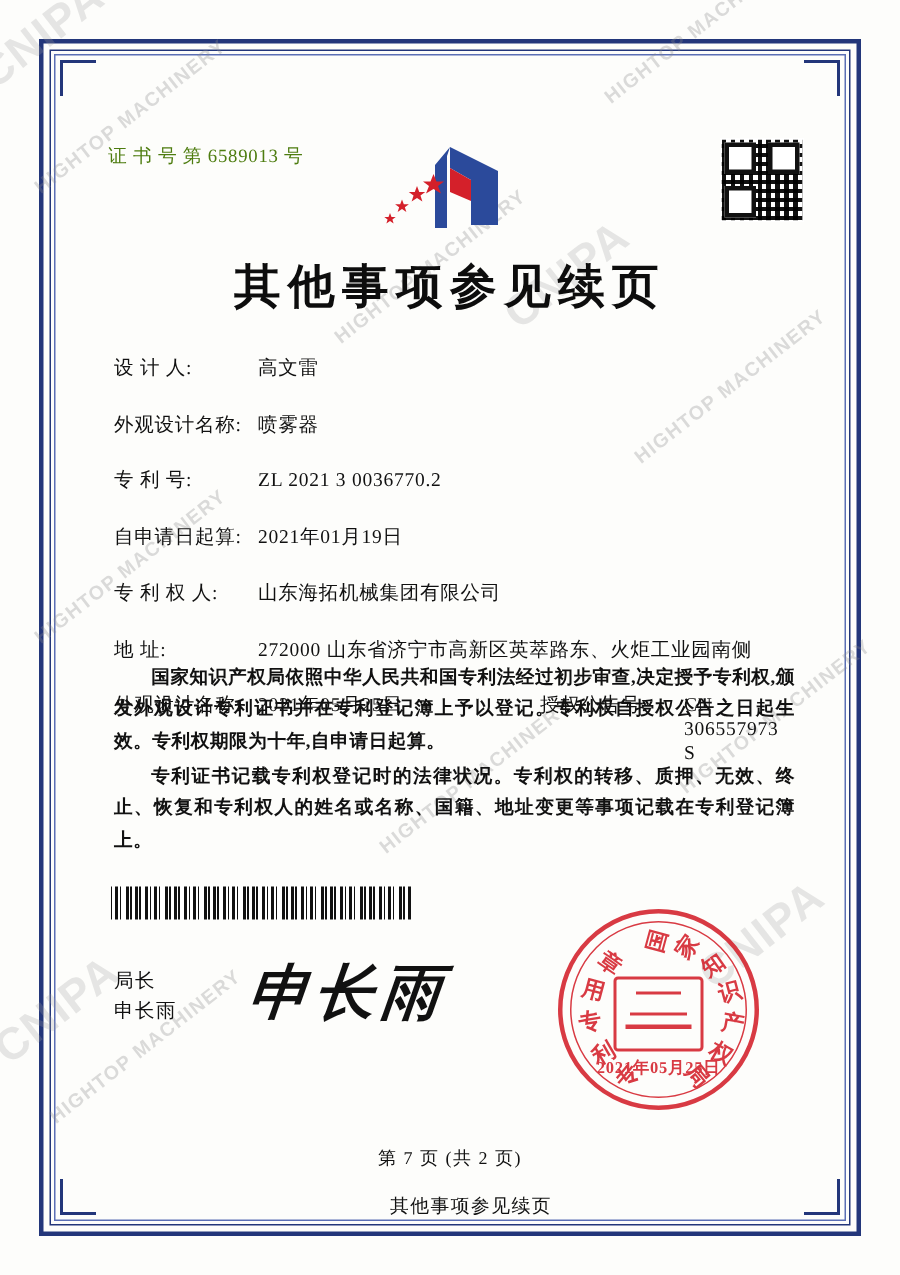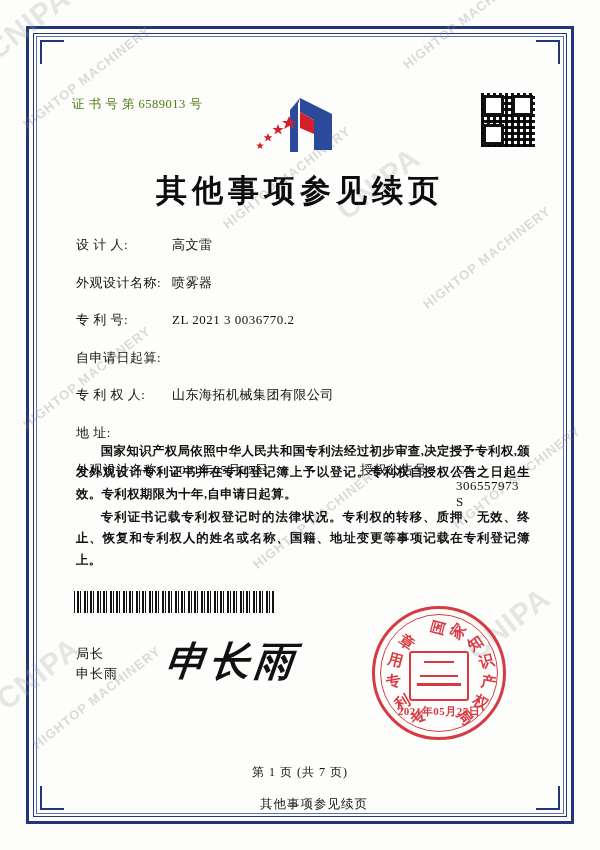--- a/index.html
+++ b/index.html
@@ -392,27 +392,29 @@
       <div class="frow">
         <span class="flabel">外观设计名称:</span>
         <span class="fval">喷雾器</span>
       </div>
       <div class="frow">
         <span class="flabel">专  利  号:</span>
         <span class="fval">ZL 2021 3 0036770.2</span>
       </div>
       <div class="frow">
         <span class="flabel">自申请日起算:</span>
+        <span class="fval">2021年01月19日</span>
       </div>
       <div class="frow">
         <span class="flabel">专  利  权  人:</span>
         <span class="fval">山东海拓机械集团有限公司</span>
       </div>
       <div class="frow">
         <span class="flabel">地        址:</span>
+        <span class="fval">272000  山东省济宁市高新区英萃路东、火炬工业园南侧</span>
       </div>
       <div class="frow two">
         <span class="flabel">外观设计名称:</span>
         <span class="fval">2021年05月25日</span>
         <span class="flabel2">授权公告号:</span>
         <span class="fval2">CN 306557973 S</span>
       </div>
     </div>
 
     <div class="para">
@@ -439,17 +441,17 @@
       <div class="seal-char" style="left:98px;  top:84px;  transform:rotate(30deg);">权</div>
       <div class="seal-char" style="left:82px;  top:99px;  transform:rotate(50deg);">局</div>
       <div class="seal-char" style="left:36px;  top:99px;  transform:rotate(-50deg);">专</div>
       <div class="seal-char" style="left:20px;  top:84px;  transform:rotate(-30deg);">利</div>
       <div class="seal-char" style="left:11px;  top:63px;  transform:rotate(-10deg);">专</div>
       <div class="seal-char" style="left:13px;  top:42px;  transform:rotate(15deg);">用</div>
       <div class="seal-char" style="left:24px;  top:24px;  transform:rotate(35deg);">章</div>
       <div class="seal-date">2021年05月25日</div>
     </div>
 
-    <div class="page-no">第 1 页 (共 7 页)</div>
+    <div class="page-no">第 7 页 (共 2 页)</div>
   </div>
 
   <div class="footnote">其他事项参见续页</div>
 </div>
 
 </body></html>

